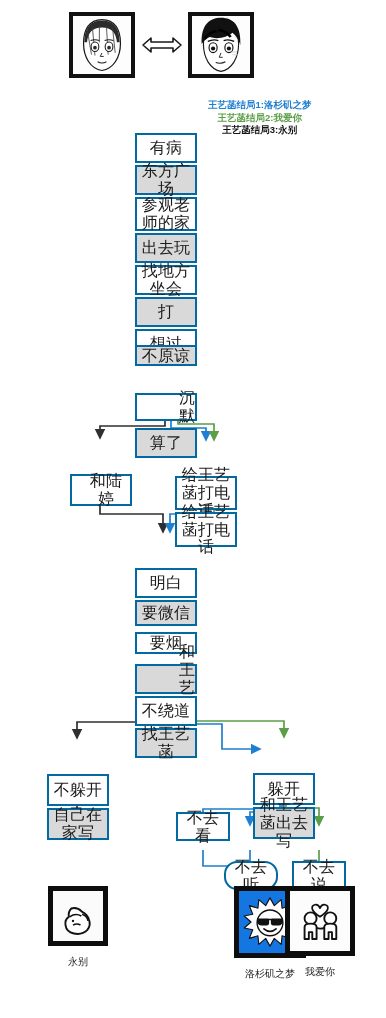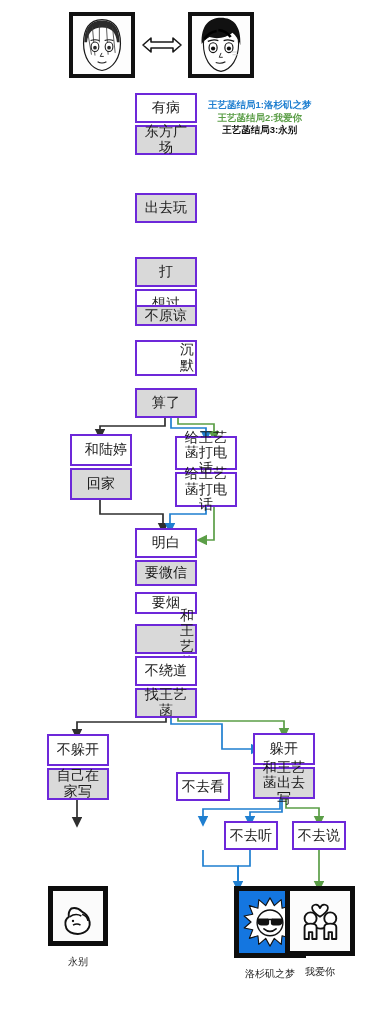--- a/index.html
+++ b/index.html
@@ -7,25 +7,26 @@
     width:386px;height:1018px;background:#ffffff;
     font-family:"Liberation Sans","DejaVu Sans",sans-serif;
     position:relative;overflow:hidden;
   }
   #root{position:absolute;left:0;top:0;width:386px;height:1018px;}
   svg.wires{position:absolute;left:0;top:0;width:386px;height:1018px;pointer-events:none;}
 
   
   .node{
     position:absolute;box-sizing:border-box;
-    border:2px solid #6d28d9;background:#ffffff;
+    border:2px solid #0369a1;background:#ffffff;
     display:flex;align-items:center;justify-content:center;
     text-align:center;line-height:1.12;
-    font-size:14px;color:#1a1a1a;letter-spacing:.2px;
+    font-size:16px;color:#1a1a1a;letter-spacing:.2px;
     padding:1px 2px;
+    margin-top:40px;
   }
   .node.gray{background:#d9d9d9;}
 
   
   .portrait{position:absolute;box-sizing:border-box;background:#fff;border:4px solid #111;}
   .portrait svg{display:block;width:100%;height:100%;}
 
   
   .legend{position:absolute;text-align:center;line-height:1.32;}
   .legend div{font-size:9.5px;white-space:nowrap;}
@@ -128,46 +129,47 @@
   </svg>
 
   <div class="legend" style="left:208px;top:99px;">
     <div class="l1">王艺菡结局1:洛杉矶之梦</div>
     <div class="l2">王艺菡结局2:我爱你</div>
     <div class="l3">王艺菡结局3:永别</div>
   </div>
 
   <div class="node" style="left:135px;top:93px;width:62px;height:30px;">有病</div>
   <div class="node gray" style="left:135px;top:125px;width:62px;height:30px;">东方广场</div>
+  <div class="node" style="left:135px;top:157px;width:62px;height:34px;">参观老师的家</div>
   <div class="node gray" style="left:135px;top:193px;width:62px;height:30px;">出去玩</div>
+  <div class="node" style="left:135px;top:225px;width:62px;height:30px;">找地方坐会</div>
   <div class="node gray" style="left:135px;top:257px;width:62px;height:30px;">打</div>
   <div class="node" style="left:135px;top:289px;width:62px;height:30px;">想过</div>
   <div class="node gray" style="left:135px;top:305px;width:62px;height:21px;">不原谅</div>
-  <div class="node" style="left:135px;top:340px;width:62px;height:36px;padding-left:44px;">沉默</div>
+  <div class="node" style="left:135px;top:353px;width:62px;height:28px;padding-left:44px;">沉默</div>
   <div class="node gray" style="left:135px;top:388px;width:62px;height:30px;">算了</div>
 
   <div class="node" style="left:70px;top:434px;width:62px;height:32px;padding-left:12px;">和陆婷</div>
-  <div class="node gray" style="left:70px;top:468px;width:62px;height:32px;">回家</div>
   <div class="node" style="left:175px;top:436px;width:62px;height:34px;">给王艺菡打电话</div>
   <div class="node" style="left:175px;top:472px;width:62px;height:35px;">给王艺菡打电话</div>
 
   <div class="node" style="left:135px;top:528px;width:62px;height:30px;">明白</div>
   <div class="node gray" style="left:135px;top:560px;width:62px;height:26px;">要微信</div>
   <div class="node" style="left:135px;top:592px;width:62px;height:22px;">要烟</div>
   <div class="node gray" style="left:135px;top:624px;width:62px;height:30px;padding-left:44px;">和王艺菡</div>
   <div class="node" style="left:135px;top:656px;width:62px;height:30px;">不绕道</div>
   <div class="node gray" style="left:135px;top:688px;width:62px;height:30px;">找王艺菡</div>
 
   <div class="node" style="left:47px;top:734px;width:62px;height:32px;">不躲开</div>
   <div class="node gray" style="left:47px;top:768px;width:62px;height:32px;">自己在家写</div>
   <div class="node" style="left:253px;top:733px;width:62px;height:32px;">躲开</div>
   <div class="node gray" style="left:253px;top:767px;width:62px;height:32px;">和王艺菡出去写</div>
 
   <div class="node" style="left:176px;top:772px;width:54px;height:29px;">不去看</div>
-  <div class="node" style="left:224px;top:821px;width:54px;height:29px;">不去听</div>
+  <div class="node" style="left:224px;top:821px;width:54px;height:29px;border-radius:13px;">不去听</div>
   <div class="node" style="left:292px;top:821px;width:54px;height:29px;">不去说</div>
 
   <div class="ending" style="left:48px;top:886px;width:60px;">
     <div class="art" style="height:60px;">
       <svg viewBox="0 0 60 60">
         <rect x="0" y="0" width="60" height="60" fill="#fbfbfb"></rect>
         <path d="M22 21 q-4 4 -3 10 q-5 3 -4 10 q1 8 10 10 q10 2 16 -4 q5 -6 2 -13 q-2 -6 -8 -9 q-6 -6 -13 -4 Z" fill="#ffffff" stroke="#111" stroke-width="2.3" stroke-linejoin="round"></path>
         <path d="M20 31 q7 -5 14 -1" stroke="#111" stroke-width="2" fill="none"></path>
         <path d="M24 41 q5 -3 9 0" stroke="#111" stroke-width="1.8" fill="none"></path>
         <path d="M35 28 q6 2 7 8" stroke="#111" stroke-width="1.8" fill="none"></path>

